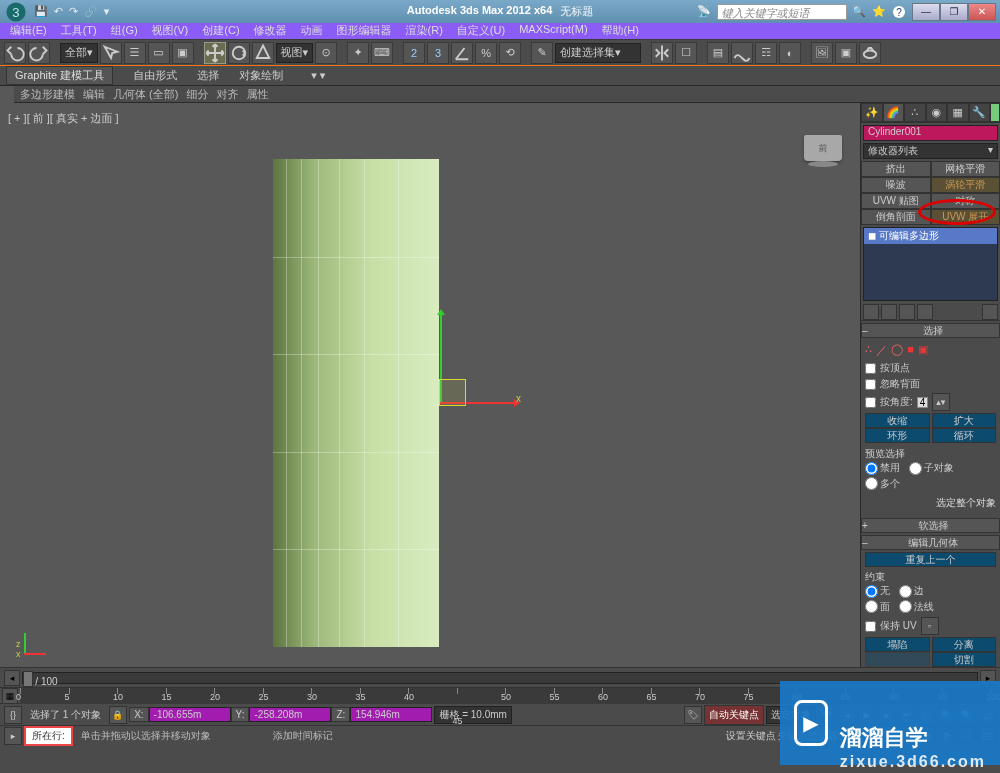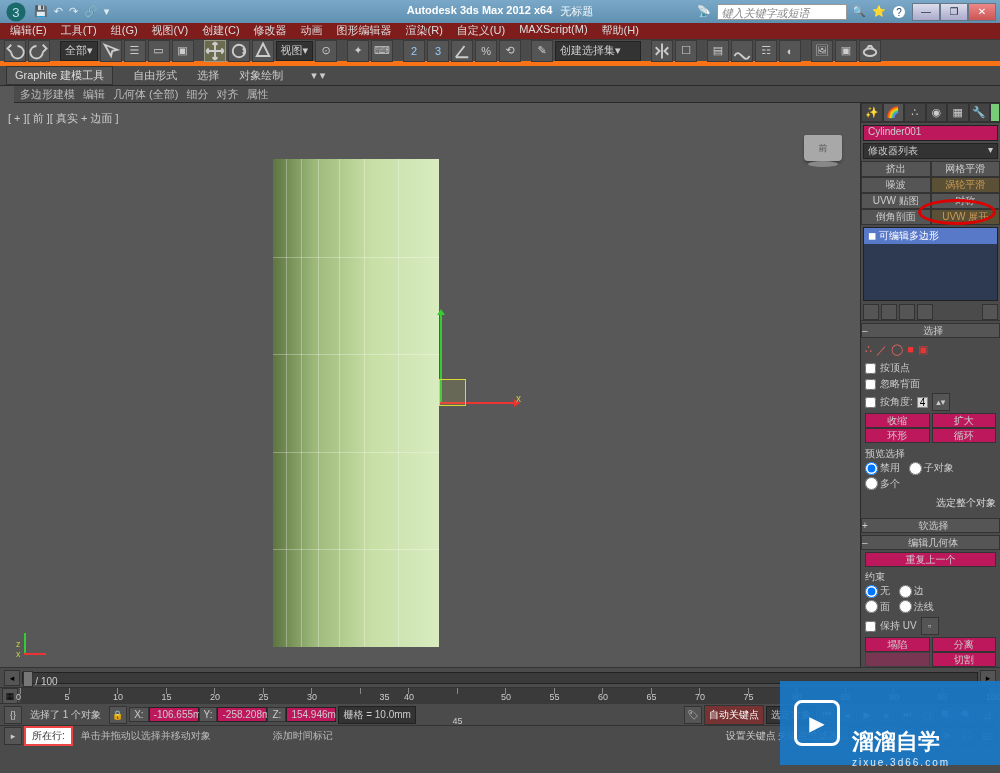--- a/index.html
+++ b/index.html
@@ -13,25 +13,25 @@
 .titlebar .center { position:absolute; left:50%; transform:translateX(-50%); display:flex; gap:8px; font-weight:bold; }
 .titlebar .center .sub{font-weight:normal;opacity:.9;}
 .titlebar .right { margin-left:auto; display:flex; align-items:center; gap:6px; padding-right:4px; }
 .titlebar .search { background:#fff; color:#888; font-size:11px; padding:1px 4px; width:130px; height:16px; border:1px solid #999; font-style:italic; }
 .titlebar .winbtns { display:flex; gap:0; }
 .titlebar .winbtn { width:28px; height:18px; background:linear-gradient(#dde,#aac); border:1px solid #678; display:flex;align-items:center;justify-content:center; color:#234; font-size:10px; }
 .titlebar .winbtn.close{ background:linear-gradient(#e88,#c55); color:#fff; }
 .titlebar .icon-help{width:14px;height:14px;}
 
 
-.menubar { height: 17px; background:#7f1d1d; display:flex; gap:2px; padding:0 4px; font-size:11px; color:#ddd; border-bottom:1px solid #3a3a3a;}
+.menubar { height: 17px; background:#8b5cf6; display:flex; gap:2px; padding:0 4px; font-size:11px; color:#ddd; border-bottom:1px solid #3a3a3a;}
 .menubar span { padding:0 6px; cursor:default; }
 
 
-.main-toolbar { height: 26px; background:#4b4b4b; display:flex; align-items:center; gap:2px; padding:0 4px; border-bottom:5px solid #f97316;}
+.main-toolbar { height: 26px; background:#4b4b4b; display:flex; align-items:center; gap:2px; padding:0 4px; border-bottom:1px solid #f97316;}
 .tbtn { width:22px; height:22px; background:#555; border:1px solid #3a3a3a; display:flex;align-items:center;justify-content:center; color:#ccc; font-size:11px; }
 .tbtn.active{ background:#6b6b50; border-color:#998; }
 .tsep { width:6px; }
 .main-toolbar .dropdown{ height:20px; background:#333; border:1px solid #222; color:#ccc; font-size:11px; padding:0 4px; display:flex;align-items:center; }
 
 
 .ribbon { height:20px; background:#4b4b4b; border-bottom:1px solid #2a2a2a; display:flex; align-items:center; font-size:11px; color:#bbb; padding-left:6px; gap:20px;}
 .ribbon .tool-label{ background:#555; padding:1px 8px; border:1px solid #333; color:#ddd;}
 .ribbon .dd{ color:#ccc; }
 
@@ -69,21 +69,21 @@
 .cp-stack { height:74px; background:#2d3a52; border:1px solid #222; margin:2px; }
 .cp-stack .sel{ background:#5878c8; color:#fff; padding:1px 4px; font-size:10px;}
 .cp-sticons{ height:18px; display:flex; gap:2px; padding:0 2px; align-items:center; border-bottom:1px solid #333;}
 .cp-sticons .si{ width:16px; height:16px; background:#555; border:1px solid #333;}
 .cp-rollout-hd { height:15px; background:#555; border:1px solid #333; text-align:center; font-size:10px; line-height:13px; margin-top:2px;}
 .cp-body { padding:2px 4px; }
 .cp-check { display:flex; align-items:center; gap:4px; font-size:10px; margin:2px 0;}
 .cp-check input{ width:11px;height:11px; }
 .cp-num { background:#ddd; color:#000; border:1px solid #888; width:50px; height:14px; font-size:10px; padding:0 2px;}
 .cp-2btn{ display:flex; gap:2px; }
-.cp-2btn .b{ flex:1; height:15px; background:#be185d; border:1px solid #333; text-align:center; font-size:10px; line-height:13px;}
+.cp-2btn .b{ flex:1; height:15px; background:#0c4a6e; border:1px solid #333; text-align:center; font-size:10px; line-height:13px;}
 .cp-radio-group{ font-size:10px; }
 .cp-radio-group label{ display:inline-flex; align-items:center; gap:2px; margin-right:6px;}
 .cp-link { color:#ddd; font-size:10px; text-align:right; display:block; margin:4px 0;}
 
 
 .annot-ellipse { position:absolute; top:199px; right:4px; width:78px; height:26px; border:3px solid #d00; border-radius:50%; pointer-events:none; z-index:50;}
 
 
 .time-area { position:absolute; left:0; right:0; bottom:0; height:106px; background:#4b4b4b; }
 .slider-row{ height:20px; display:flex; align-items:center; padding:0 4px; gap:2px; border-top:1px solid #333;}
@@ -92,35 +92,35 @@
 .slider-thumb{ position:absolute; left:0; top:-2px; width:10px; height:16px; background:#777; border:1px solid #333;}
 .arrow-btn{ width:16px; height:16px; background:#555; border:1px solid #333; display:flex;align-items:center;justify-content:center; font-size:9px;}
 .ruler-row{ height:16px; background:#4b4b4b; border-top:1px solid #333; position:relative;}
 .ruler{ position:absolute; left:20px; right:10px; top:0; height:16px; background:#3a3a3a;}
 .ruler .tick{ position:absolute; top:0; width:1px; height:6px; background:#888;}
 .ruler .lbl{ position:absolute; top:4px; font-size:9px; color:#ccc;}
 .status-row{ height:22px; display:flex; align-items:center; padding:0 4px; gap:2px; border-top:1px solid #333; font-size:10px; color:#ccc;}
 .status-row .info{ flex:0 0 auto; padding:0 6px;}
 .status-row .coord{ display:flex; align-items:center; gap:0;}
 .status-row .coord .cl{ background:#555; padding:1px 4px; border:1px solid #333;}
-.status-row .coord .cv{ background:#be185d; border:1px solid #222; padding:1px 4px; width:50px;}
+.status-row .coord .cv{ background:#a21caf; border:1px solid #222; padding:1px 4px; width:82px;}
 .status-row .grid-box{ background:#333; border:1px solid #222; padding:1px 4px;}
 .status-row2{ height:20px; display:flex; align-items:center; padding:0 4px; gap:2px; border-top:1px solid #333; font-size:10px; color:#ccc;}
 .status-row2 .tag{ background:#fff; color:#333; padding:1px 6px; border:2px solid #ef4444;}
 .status-row2 .hint{ color:#bbb; margin-left:6px;}
 .mini{ width:18px; height:18px; background:#555; border:1px solid #333; display:inline-flex;align-items:center;justify-content:center; font-size:9px; color:#ccc;}
 .right-cluster{margin-left:auto;display:flex;gap:2px;align-items:center;}
 
 
 .watermark{ position:absolute; bottom:8px; right:0; width:220px; height:84px; background:rgba(25,120,200,.92); display:flex; align-items:center; gap:12px; padding:0 14px; }
 .watermark .wm-icon{ width:46px; height:46px; border:3px solid #fff; border-radius:8px; display:flex;align-items:center;justify-content:center; }
 .watermark .wm-icon::before{content:"▶"; color:#fff; font-size:20px;}
 .watermark .wm-text{ color:#fff;margin-top:48px; }
 .watermark .wm-title{ font-size:22px; font-weight:bold; }
-.watermark .wm-sub{ font-size:10px; letter-spacing:2px; opacity:.85;}
+.watermark .wm-sub{ font-size:16px; letter-spacing:2px; opacity:.85;font-weight:bold;}
 
 
 .ic{stroke:#ccc;stroke-width:1.5;fill:none;}
 </style>
 </head>
 <body>
 
 <div class="titlebar">
   <div class="logo">
     <svg viewBox="0 0 20 20">
@@ -467,21 +467,21 @@
         <div class="lbl" style="left: calc(10% - 4px);">10</div>
         <div class="tick" style="left: 15%;"></div>
         <div class="lbl" style="left: calc(15% - 4px);">15</div>
         <div class="tick" style="left: 20%;"></div>
         <div class="lbl" style="left: calc(20% - 4px);">20</div>
         <div class="tick" style="left: 25%;"></div>
         <div class="lbl" style="left: calc(25% - 4px);">25</div>
         <div class="tick" style="left: 30%;"></div>
         <div class="lbl" style="left: calc(30% - 4px);">30</div>
         <div class="tick" style="left: 35%;"></div>
-        <div class="lbl" style="left: calc(35% - 4px); margin-left: 24px;">35</div>
+        <div class="lbl" style="left: calc(35% - 4px);">35</div>
         <div class="tick" style="left: 40%;"></div>
         <div class="lbl" style="left: calc(40% - 4px);">40</div>
         <div class="tick" style="left: 45%;"></div>
         <div class="lbl" style="left: calc(45% - 4px); margin-top: 24px;">45</div>
         <div class="tick" style="left: 50%;"></div>
         <div class="lbl" style="left: calc(50% - 4px);">50</div>
         <div class="tick" style="left: 55%;"></div>
         <div class="lbl" style="left: calc(55% - 4px);">55</div>
         <div class="tick" style="left: 60%;"></div>
         <div class="lbl" style="left: calc(60% - 4px);">60</div>

